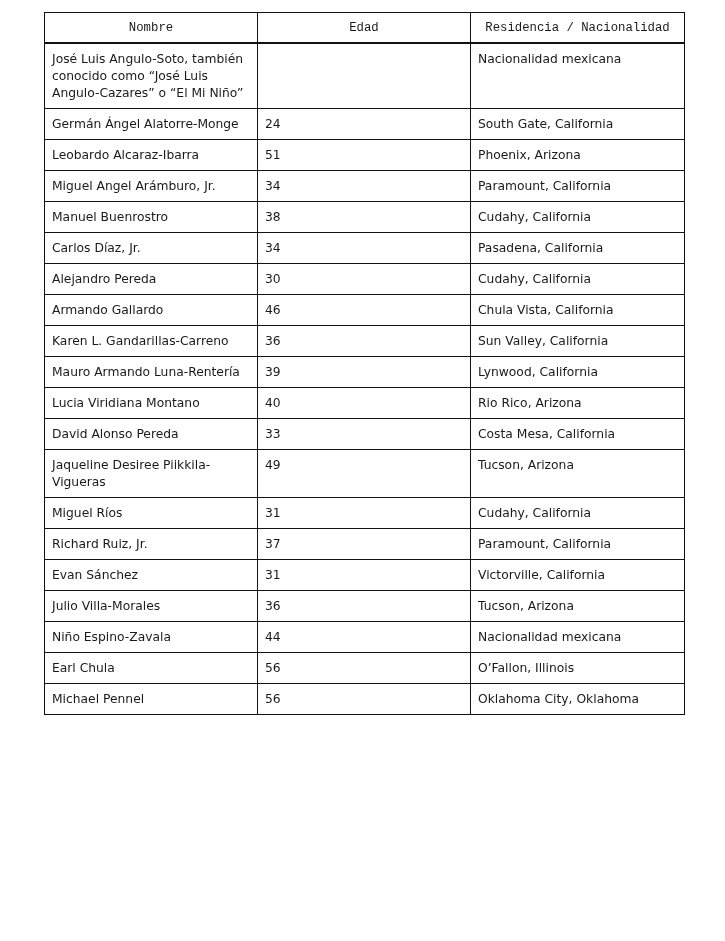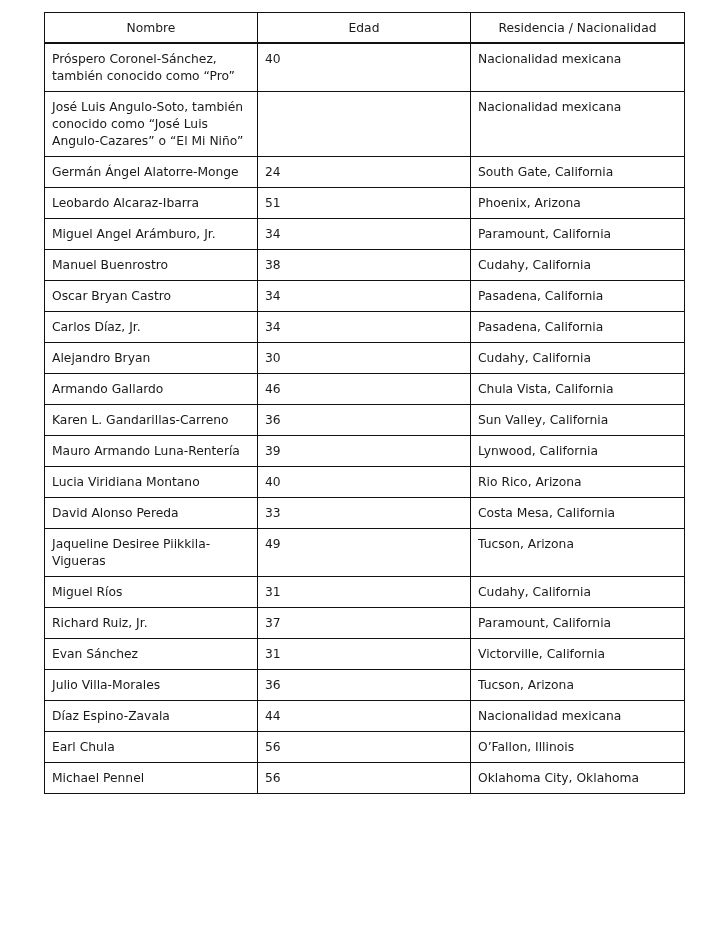--- a/index.html
+++ b/index.html
@@ -5,46 +5,41 @@
   html, body { margin: 0; padding: 0; background: #ffffff; }
   body { width: 725px; height: 941px; position: relative; overflow: hidden;
          font-family: "DejaVu Sans", sans-serif; color: #1a1a1a; }
   table.roster { position: absolute; left: 44px; top: 12px; width: 640px;
                  border-collapse: collapse; table-layout: fixed; font-size: 12.3px; }
   table.roster col.c1 { width: 213px; }
   table.roster col.c2 { width: 213px; }
   table.roster col.c3 { width: 214px; }
   table.roster th, table.roster td { border: 1px solid #111; vertical-align: top; }
   table.roster th { font-weight: normal; text-align: center; height: 29px; padding: 0 7px;
-                    vertical-align: middle; border-bottom: 2px solid #111; }
+                    vertical-align: middle; border-bottom: 2px solid #111; font-family: Liberation Mono, monospace; }
   table.roster td { padding: 7px 7px 6px 7px; line-height: 17px; height: 17px; }
   table.roster td.age { padding-left: 7px; }
 </style>
 </head>
 <body>
 
 <table class="roster">
   <colgroup>
       <col class="c1">
       <col class="c2">
       <col class="c3">
     </colgroup>
   <thead>
     <tr>
       <th>Nombre</th>
       <th>Edad</th>
       <th>Residencia / Nacionalidad</th>
     </tr>
   </thead>
   <tbody id="rows">
-      <tr>
-        <td>Próspero Coronel-Sánchez, también conocido como “Pro”</td>
-        <td class="age">40</td>
-        <td>Nacionalidad mexicana</td>
-      </tr>
       <tr>
         <td>José Luis Angulo-Soto, también conocido como “José Luis Angulo-Cazares” o “El Mi Niño”</td>
         <td class="age"></td>
         <td>Nacionalidad mexicana</td>
       </tr>
       <tr>
         <td>Germán Ángel Alatorre-Monge</td>
         <td class="age">24</td>
         <td>South Gate, California</td>
       </tr>
@@ -57,31 +52,26 @@
         <td>Miguel Angel Arámburo, Jr.</td>
         <td class="age">34</td>
         <td>Paramount, California</td>
       </tr>
       <tr>
         <td>Manuel Buenrostro</td>
         <td class="age">38</td>
         <td>Cudahy, California</td>
       </tr>
       <tr>
-        <td>Oscar Bryan Castro</td>
-        <td class="age">34</td>
-        <td>Pasadena, California</td>
-      </tr>
-      <tr>
         <td>Carlos Díaz, Jr.</td>
         <td class="age">34</td>
         <td>Pasadena, California</td>
       </tr>
       <tr>
-        <td>Alejandro Bryan</td>
+        <td>Alejandro Pereda</td>
         <td class="age">30</td>
         <td>Cudahy, California</td>
       </tr>
       <tr>
         <td>Armando Gallardo</td>
         <td class="age">46</td>
         <td>Chula Vista, California</td>
       </tr>
       <tr>
         <td>Karen L. Gandarillas-Carreno</td>
@@ -122,21 +112,21 @@
         <td>Evan Sánchez</td>
         <td class="age">31</td>
         <td>Victorville, California</td>
       </tr>
       <tr>
         <td>Julio Villa-Morales</td>
         <td class="age">36</td>
         <td>Tucson, Arizona</td>
       </tr>
       <tr>
-        <td>Díaz Espino-Zavala</td>
+        <td>Niño Espino-Zavala</td>
         <td class="age">44</td>
         <td>Nacionalidad mexicana</td>
       </tr>
       <tr>
         <td>Earl Chula</td>
         <td class="age">56</td>
         <td>O’Fallon, Illinois</td>
       </tr>
       <tr>
         <td>Michael Pennel</td>

